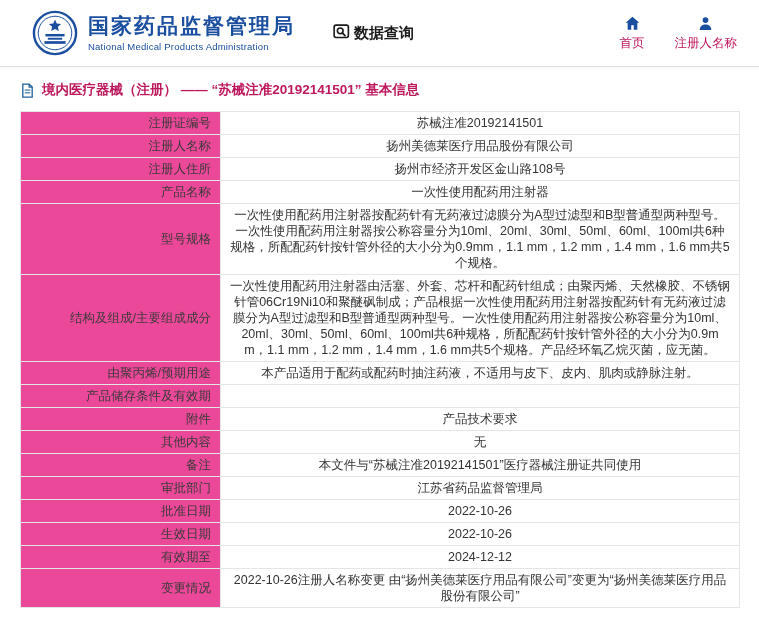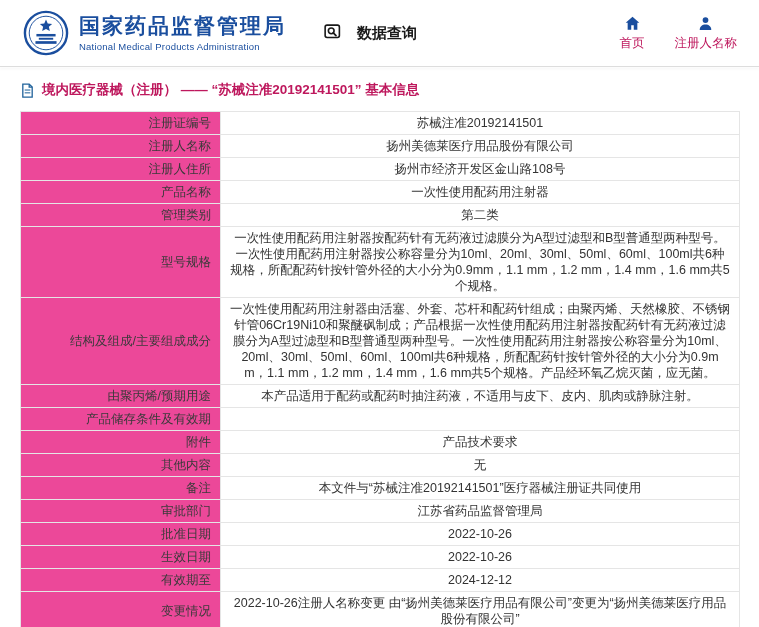--- a/index.html
+++ b/index.html
@@ -7,30 +7,30 @@
   body {
     width:759px;
     font-family:"Liberation Sans","DejaVu Sans",sans-serif;
     color:#333;
   }
   .page { width:759px; min-height:627px; background:#fff; position:relative; }
 
   
   .topbar {
     display:flex; align-items:center;
-    height:66px; padding:0 16px 0 23px;
+    height:66px; padding:0 16px 0 32px;
   }
   .brand { display:flex; align-items:center; gap:10px; }
   .emblem { width:46px; height:46px; flex:0 0 auto; }
   .brand-text .zh {
     color:#1a4e9e; font-size:21px; font-weight:bold; letter-spacing:2px; line-height:1.1;
   }
   .brand-text .en { color:#1a4e9e; font-size:9.5px; margin-top:3px; letter-spacing:0.2px; }
   .dataquery {
-    display:flex; align-items:flex-start; gap:14px; margin-left:38px;
+    display:flex; align-items:flex-start; gap:2px; margin-left:38px;
     font-size:15px; font-weight:bold; color:#1a1a1a; cursor:pointer;
   }
   .dataquery svg { width:19px; height:19px; }
   .topnav { margin-left:auto; display:flex; gap:30px; padding-right:6px; }
   .navitem {
     display:flex; flex-direction:column; align-items:center; gap:3px;
     font-size:12.5px; color:#be185d; cursor:pointer; text-decoration:none;
   }
   .navitem svg { width:17px; height:17px; }
 
@@ -135,24 +135,20 @@
       </tr>
       <tr>
         <td class="label">注册人住所</td>
         <td class="value">扬州市经济开发区金山路108号</td>
       </tr>
       <tr>
         <td class="label">产品名称</td>
         <td class="value">一次性使用配药用注射器</td>
       </tr>
       <tr>
-        <td class="label">管理类别</td>
-        <td class="value">第二类</td>
-      </tr>
-      <tr>
         <td class="label">型号规格</td>
         <td class="value">一次性使用配药用注射器按配药针有无药液过滤膜分为A型过滤型和B型普通型两种型号。一次性使用配药用注射器按公称容量分为10ml、20ml、30ml、50ml、60ml、100ml共6种规格，所配配药针按针管外径的大小分为0.9mm，1.1 mm，1.2 mm，1.4 mm，1.6 mm共5个规格。</td>
       </tr>
       <tr>
         <td class="label">结构及组成/主要组成成分</td>
         <td class="value">一次性使用配药用注射器由活塞、外套、芯杆和配药针组成；由聚丙烯、天然橡胶、不锈钢针管06Cr19Ni10和聚醚砜制成；产品根据一次性使用配药用注射器按配药针有无药液过滤膜分为A型过滤型和B型普通型两种型号。一次性使用配药用注射器按公称容量分为10ml、20ml、30ml、50ml、60ml、100ml共6种规格，所配配药针按针管外径的大小分为0.9mm，1.1 mm，1.2 mm，1.4 mm，1.6 mm共5个规格。产品经环氧乙烷灭菌，应无菌。</td>
       </tr>
       <tr>
         <td class="label">由聚丙烯/预期用途</td>
         <td class="value">本产品适用于配药或配药时抽注药液，不适用与皮下、皮内、肌肉或静脉注射。</td>

